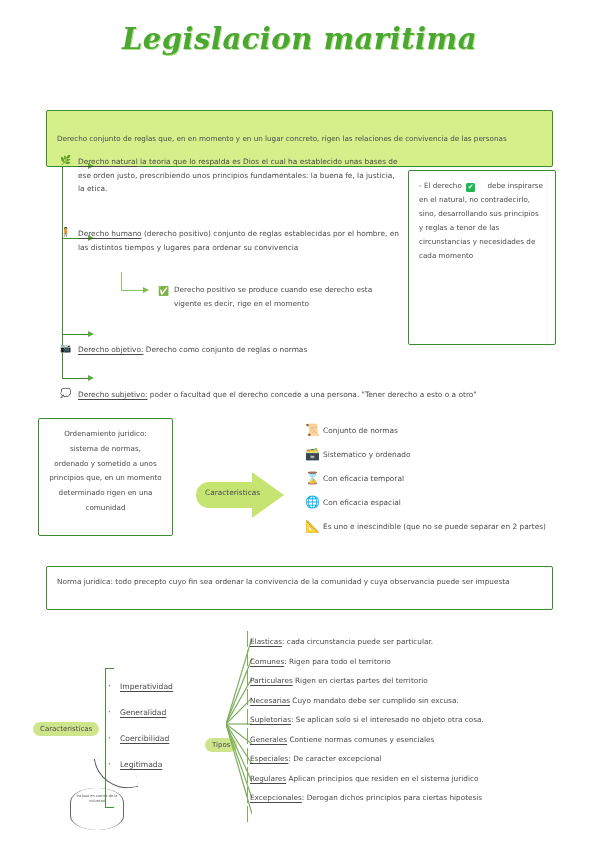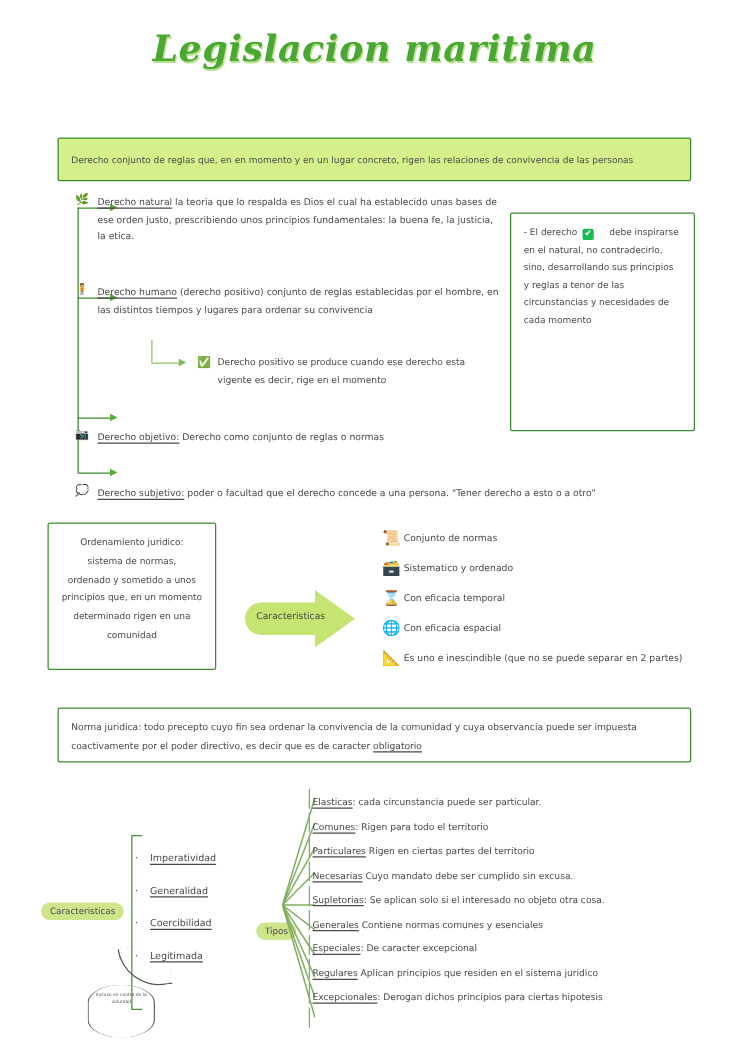--- a/index.html
+++ b/index.html
@@ -32,21 +32,21 @@
     margin-top:9px;
     letter-spacing:.3px;
   }
 
   
   .banner {
     position:absolute;
     border:1.5px solid #3b8c2f;
     background:#d5f08a;
     border-radius:2px;
-    padding:11px 10px;
+    padding:22px 10px;
     font-size:7.2px;
     line-height:1.55;
     color:#4a4a4a;
   }
   .plainbox {
     position:absolute;
     border:1.6px solid #3b8c2f;
     background:#ffffff;
     border-radius:2px;
     padding:8px 10px;
@@ -300,23 +300,20 @@
     <span class="tx">Con eficacia espacial</span>
   </div>
   <div class="cr">
     <span class="ic">📐</span>
     <span class="tx">Es uno e inescindible (que no se puede separar en 2 partes)</span>
   </div>
 </div>
 
 <div class="plainbox normabanner">
   <div class="ln">Norma juridica: todo precepto cuyo fin sea ordenar la convivencia de la comunidad y cuya observancia puede ser impuesta</div>
-  <div class="ln">
-    <span>coactivamente por el poder directivo, es decir que es de caracter </span><span class="kw">obligatorio</span>
-  </div>
 </div>
 
 <div class="pill pill-car">Caracteristicas</div>
 <div class="brace" style="left:105px; top:668px; height:140px;"></div>
 
 <div class="charbullets">
   <div class="b">
     <span class="dot">·</span>
     <span class="t">Imperatividad</span>
   </div>

